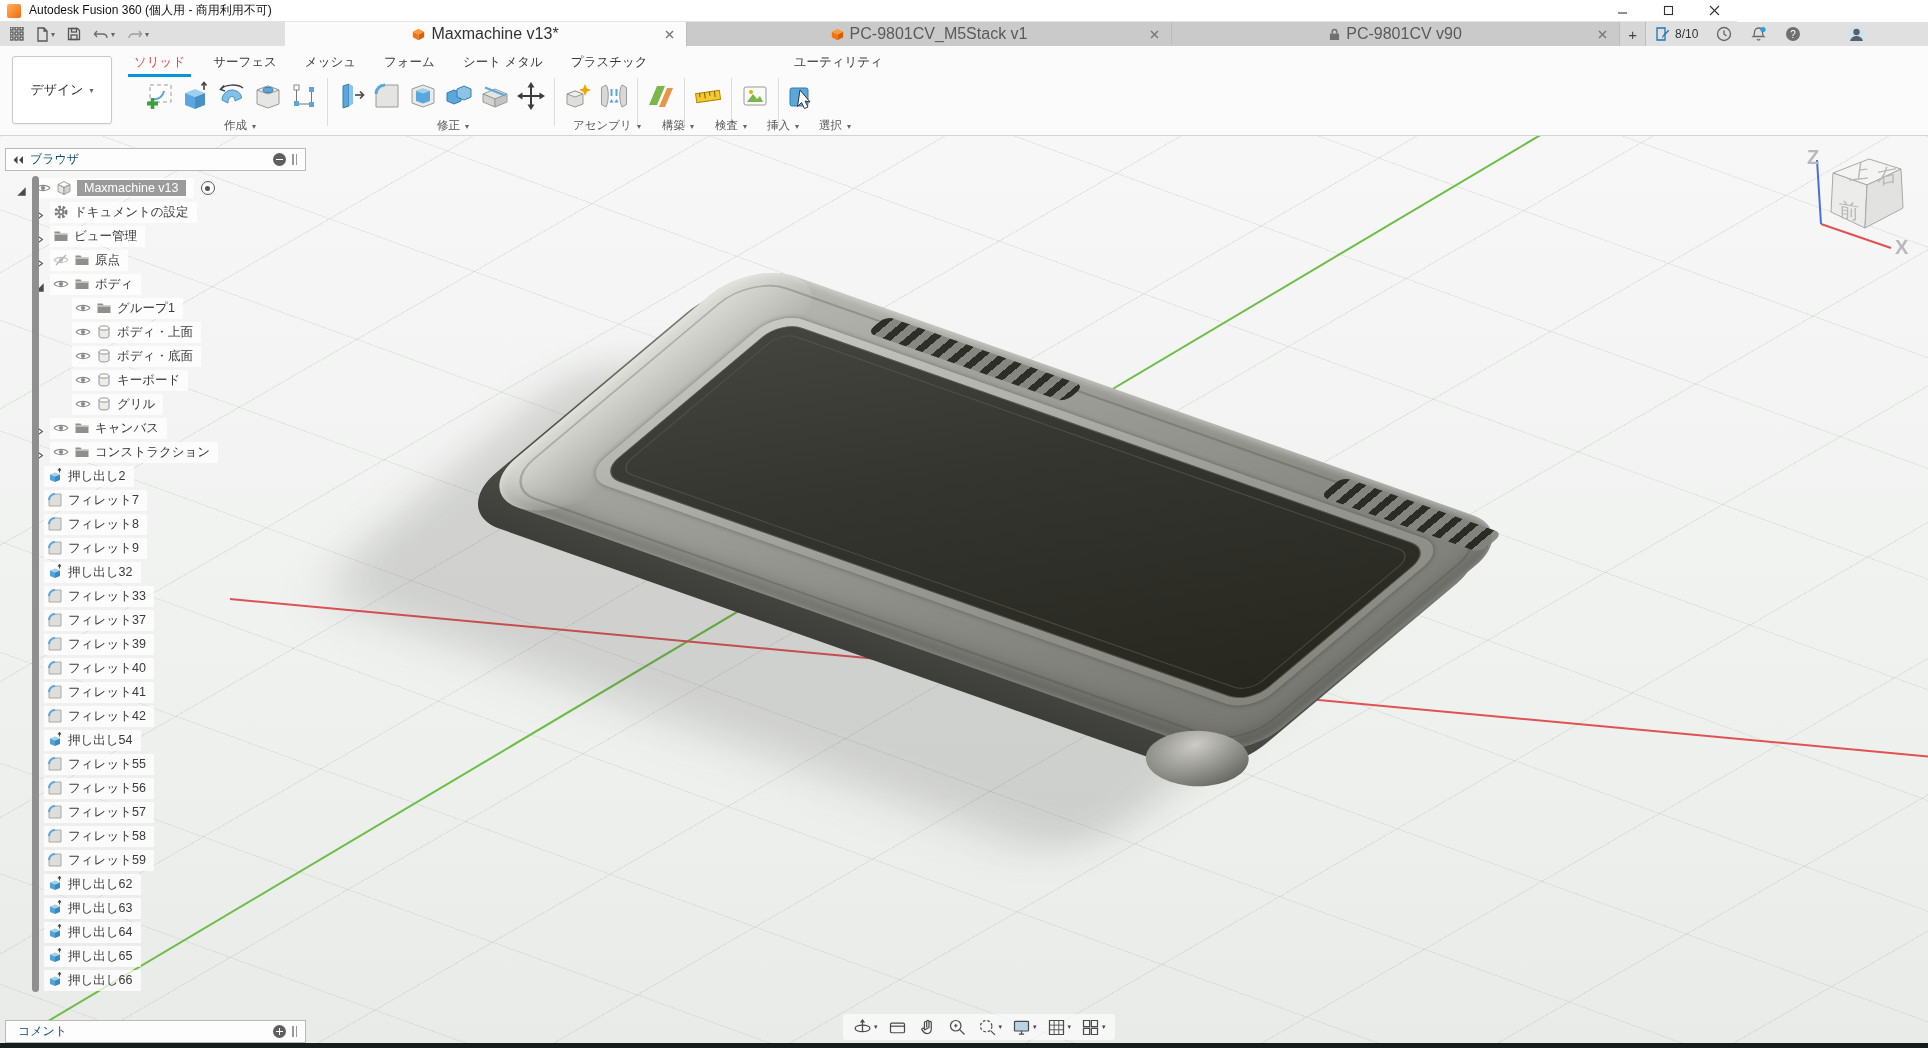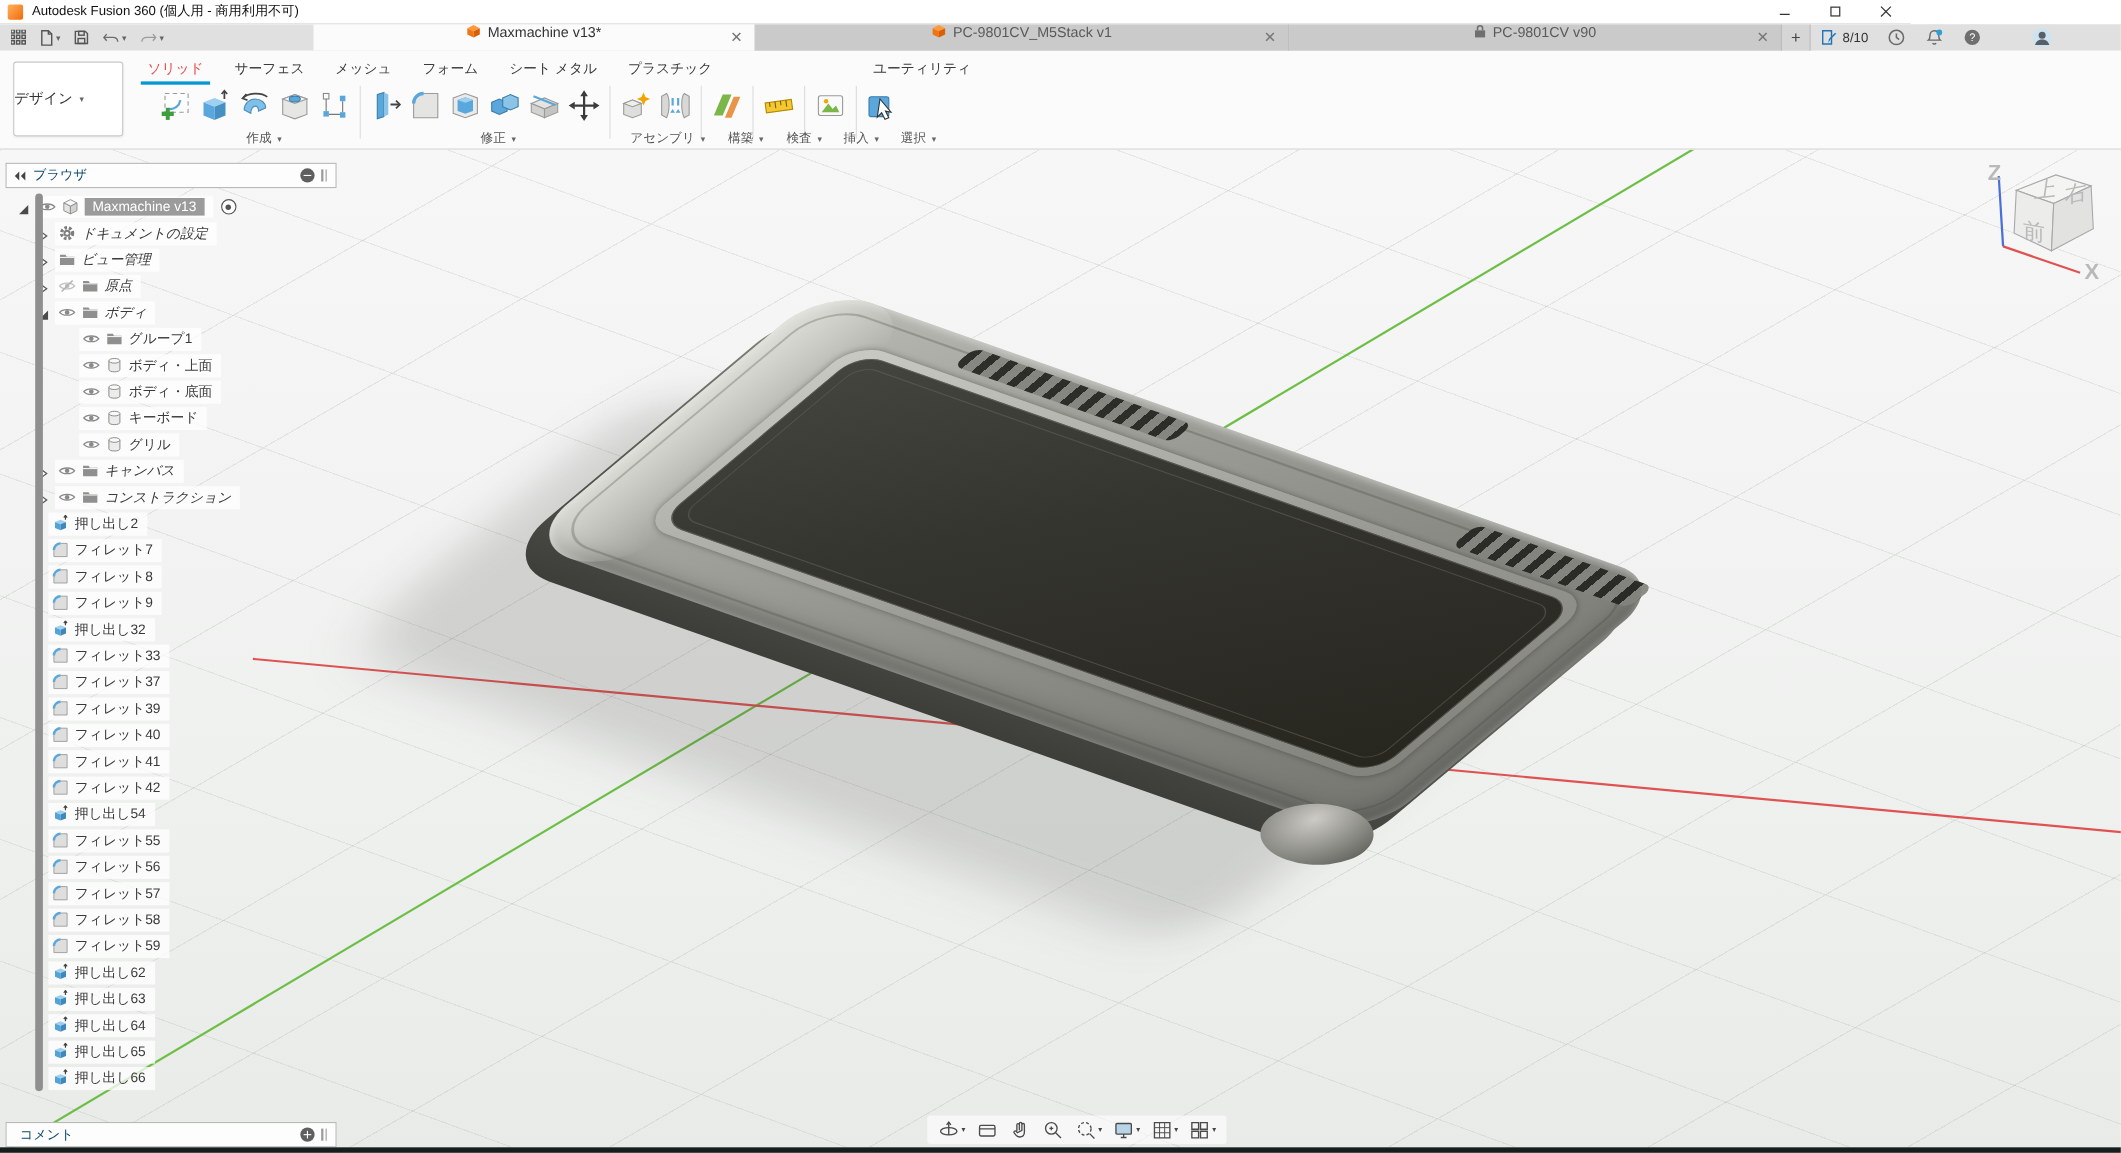--- a/index.html
+++ b/index.html
@@ -16,37 +16,37 @@
   .wbtn { width:46px; height:21px; display:flex; align-items:center; justify-content:center; }
   .wbtn svg { stroke:#333; stroke-width:1.1; fill:none; }
 
   
   #tabrow { position:absolute; left:0; top:22px; width:1928px; height:24px;
     background:#e0e0e0; display:flex; align-items:stretch; z-index:49; }
   .qat { display:flex; align-items:center; gap:4px; padding:0 6px; }
   .qbtn { display:flex; align-items:center; padding:0 4px; height:24px; }
   .qbtn svg { stroke:#555; fill:none; stroke-width:1.3; }
   .caret { font-size:8px; color:#666; margin-left:2px; }
-  .doctab { display:flex; align-items:flex-start; justify-content:center; gap:6px;
-    font-size:13px; color:#4a4a4a; position:relative; border-right:1px solid #bdbdbd; }
+  .doctab { display:flex; align-items:center; justify-content:center; gap:6px;
+    font-size:16px; color:#4a4a4a; position:relative; border-right:1px solid #bdbdbd; }
   .doctab.active { background:#fbfbfb; color:#333; }
   .doctab.inactive { background:#cacaca; color:#5a5a5a; }
   .cube-ico { width:13px; height:13px; }
   .tab-close { position:absolute; right:10px; top:5px; width:13px; height:13px; }
   .tab-close svg { stroke:#777; stroke-width:1.4; }
   .newtab { width:26px; background:#d6d6d6; display:flex; align-items:center; justify-content:center;
     border-right:1px solid #bdbdbd; font-size:15px; color:#444; }
   .stripico { display:flex; align-items:center; justify-content:center; padding:0 9px; }
 
   
   #ribbon { position:absolute; left:0; top:46px; width:1928px; height:90px;
     background:#fbfbfb; border-bottom:1px solid #d4d4d4; z-index:48; }
   #workspace-btn { position:absolute; left:12px; top:10px; width:100px; height:68px;
     background:#fff; border:1px solid #c9c9c9; border-radius:3px;
-    display:flex; align-items:center; font-size:13px; color:#333;
+    display:flex; align-items:center; justify-content:center; font-size:13px; color:#333;
     box-shadow:0 1px 2px rgba(0,0,0,0.05); }
   #ribbon-tabs { position:absolute; left:120px; top:5px; display:flex; font-size:12.5px; color:#3a3a3a; }
   .rtab { padding:3px 14px; position:relative; white-space:nowrap; }
   .rtab.active { color:#ef4444; font-weight:normal; }
   .rtab.active::after { content:""; position:absolute; left:8px; right:8px; bottom:-3px;
     height:3px; background:#0696d7; }
   .rtab:nth-child(7){ margin-left:118px; }
   #ribbon-icons { position:absolute; left:142px; top:32px; display:flex; align-items:flex-start; }
   .rgroup { display:flex; }
   .rico { width:36px; height:36px; display:flex; align-items:center; justify-content:center; }
@@ -113,21 +113,21 @@
   .circle-btn::after { content:""; width:7px; height:1.6px; background:#fff; }
   .circle-btn.plus { position:relative; }
   .circle-btn.plus::before { content:""; position:absolute; width:1.6px; height:7px; background:#fff; }
   .grip { width:8px; display:flex; gap:2px; margin:0 5px 0 6px; }
   .grip i { width:1.5px; height:11px; background:#9a9a9a; }
 
   #browser-scrollbar { position:absolute; left:32px; top:40px; width:7px; height:816px;
     background:#8f8f8f; border-radius:4px; z-index:21; }
   #browser-tree { position:absolute; left:0; top:40px; z-index:20; }
   .trow { height:24px; display:flex; align-items:center; }
-  .ind0 { padding-left:16px; } .ind1 { padding-left:34px;font-style:italic; }
+  .ind0 { padding-left:16px; } .ind1 { padding-left:34px; }
   .ind2 { padding-left:56px; } .ind3 { padding-left:44px; }
   .exp { width:13px; height:11px; margin-right:3px; flex:none; }
   .exp svg { width:11px; height:11px; }
   .chip { display:inline-flex; align-items:center; gap:5px;
     background:rgba(255,255,255,0.74); padding:2px 8px 2px 3px; }
   .ticon { width:16px; height:16px; flex:none; } .ticon svg { width:16px; height:16px; }
   .tlabel { font-size:12.5px; color:#3a3a3a; white-space:nowrap; }
   .tlabel.sel { background:#9b9b9b; color:#fff; font-weight:normal; padding:1px 7px; }
   .radio { width:14px; height:14px; border:1.5px solid #555; border-radius:50%;
     margin-left:7px; display:flex; align-items:center; justify-content:center; background:#fff; }

